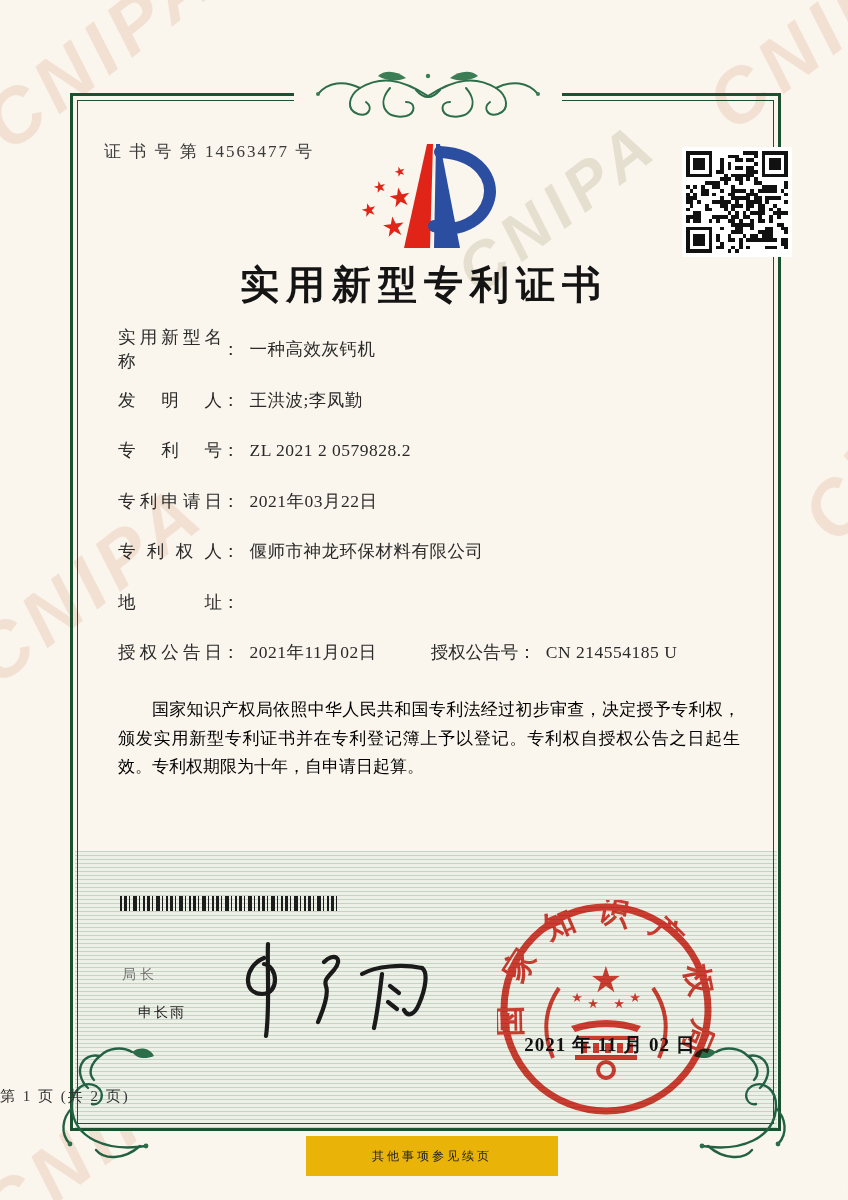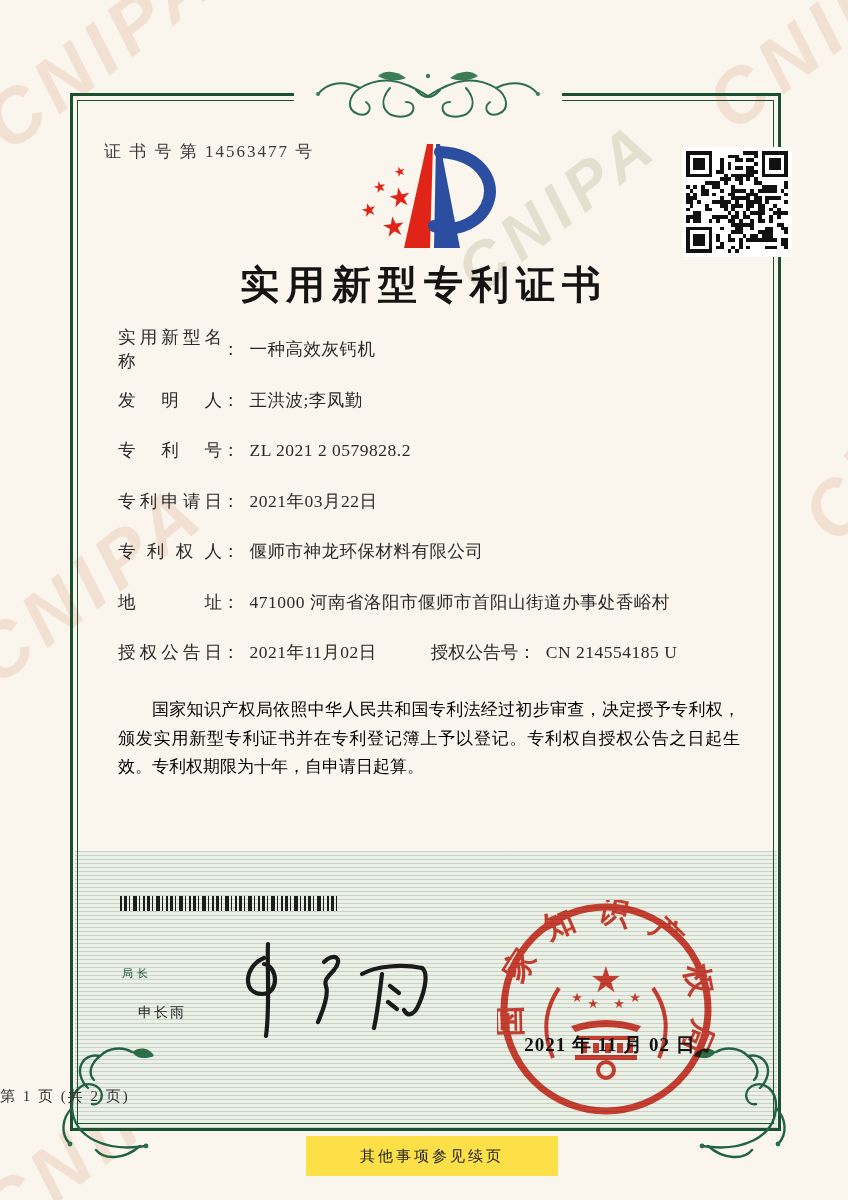--- a/index.html
+++ b/index.html
@@ -67,43 +67,43 @@
     left:120px;top:896px;width:217px;height:15px;z-index:5;
     background:repeating-linear-gradient(90deg,
       #1c1c1c 0 2px, rgba(0,0,0,0) 2px 4px,
       #1c1c1c 4px 7px, rgba(0,0,0,0) 7px 9px,
       #1c1c1c 9px 10px, rgba(0,0,0,0) 10px 13px,
       #1c1c1c 13px 17px, rgba(0,0,0,0) 17px 19px,
       #1c1c1c 19px 20px, rgba(0,0,0,0) 20px 23px);
   }
   
   .director-title{
-    left:122px;top:966px;font-size:11px;z-index:5;color:#14532d;
+    left:122px;top:966px;font-size:14px;z-index:5;color:#737373;
     font-family:"Liberation Sans","DejaVu Sans",sans-serif;letter-spacing:4px;
   }
   .director-name{
     left:122px;top:1004px;font-size:14px;z-index:5;color:#222;
     font-family:"Liberation Sans","DejaVu Sans",sans-serif;letter-spacing:2px;margin-left:16px;
   }
   .signature{left:224px;top:938px;z-index:5;}
   
   .seal{left:497px;top:900px;z-index:6;mix-blend-mode:multiply;opacity:0.95;}
   .seal-date{
     left:505px;top:1032px;width:210px;text-align:center;font-size:19px;
     letter-spacing:1px;color:#111;z-index:7;font-weight:600;
   }
   
   .page-num{
     left:0;width:848px;top:1087px;text-align:left;font-size:15px;
     letter-spacing:2px;color:#333;z-index:5;
   }
   .cont-box{
-    left:306px;top:1136px;width:252px;height:40px;background:#fde047;z-index:5;
+    left:306px;top:1136px;width:252px;height:40px;background:#eab308;z-index:5;
     display:flex;align-items:center;justify-content:center;
-    font-size:15px;letter-spacing:3px;color:#222;
+    font-size:12px;letter-spacing:3px;color:#222;
   }
 </style>
 </head>
 <body>
 
 <span class="wm" style="left:-36px;top:6px;">CNIPA</span>
 <span class="wm green" style="left:440px;top:170px;font-size:64px;">CNIPA</span>
 <span class="wm" style="left:688px;top:-14px;">CNIPA</span>
 <span class="wm" style="left:766px;top:380px;transform:rotate(-52deg);">CNIPA</span>
 <span class="wm" style="left:-48px;top:540px;">CNIPA</span>
@@ -460,21 +460,20 @@
     <span class="fvalue">2021年03月22日</span>
   </div>
   <div class="field-row">
     <span class="flabel">专利权人</span>
       <span class="fcolon">：</span>
     <span class="fvalue">偃师市神龙环保材料有限公司</span>
   </div>
   <div class="field-row">
     <span class="flabel">地址</span>
       <span class="fcolon">：</span>
-    <span class="fvalue">471000 河南省洛阳市偃师市首阳山街道办事处香峪村</span>
   </div>
   <div class="field-row">
     <span class="flabel">授权公告日</span>
       <span class="fcolon">：</span>
     <span class="fvalue">2021年11月02日</span>
     <span class="fpair2">
       <span>授权公告号</span>
         <span class="fcolon">：</span>
       <span class="fvalue">CN 214554185 U</span>
     </span>

